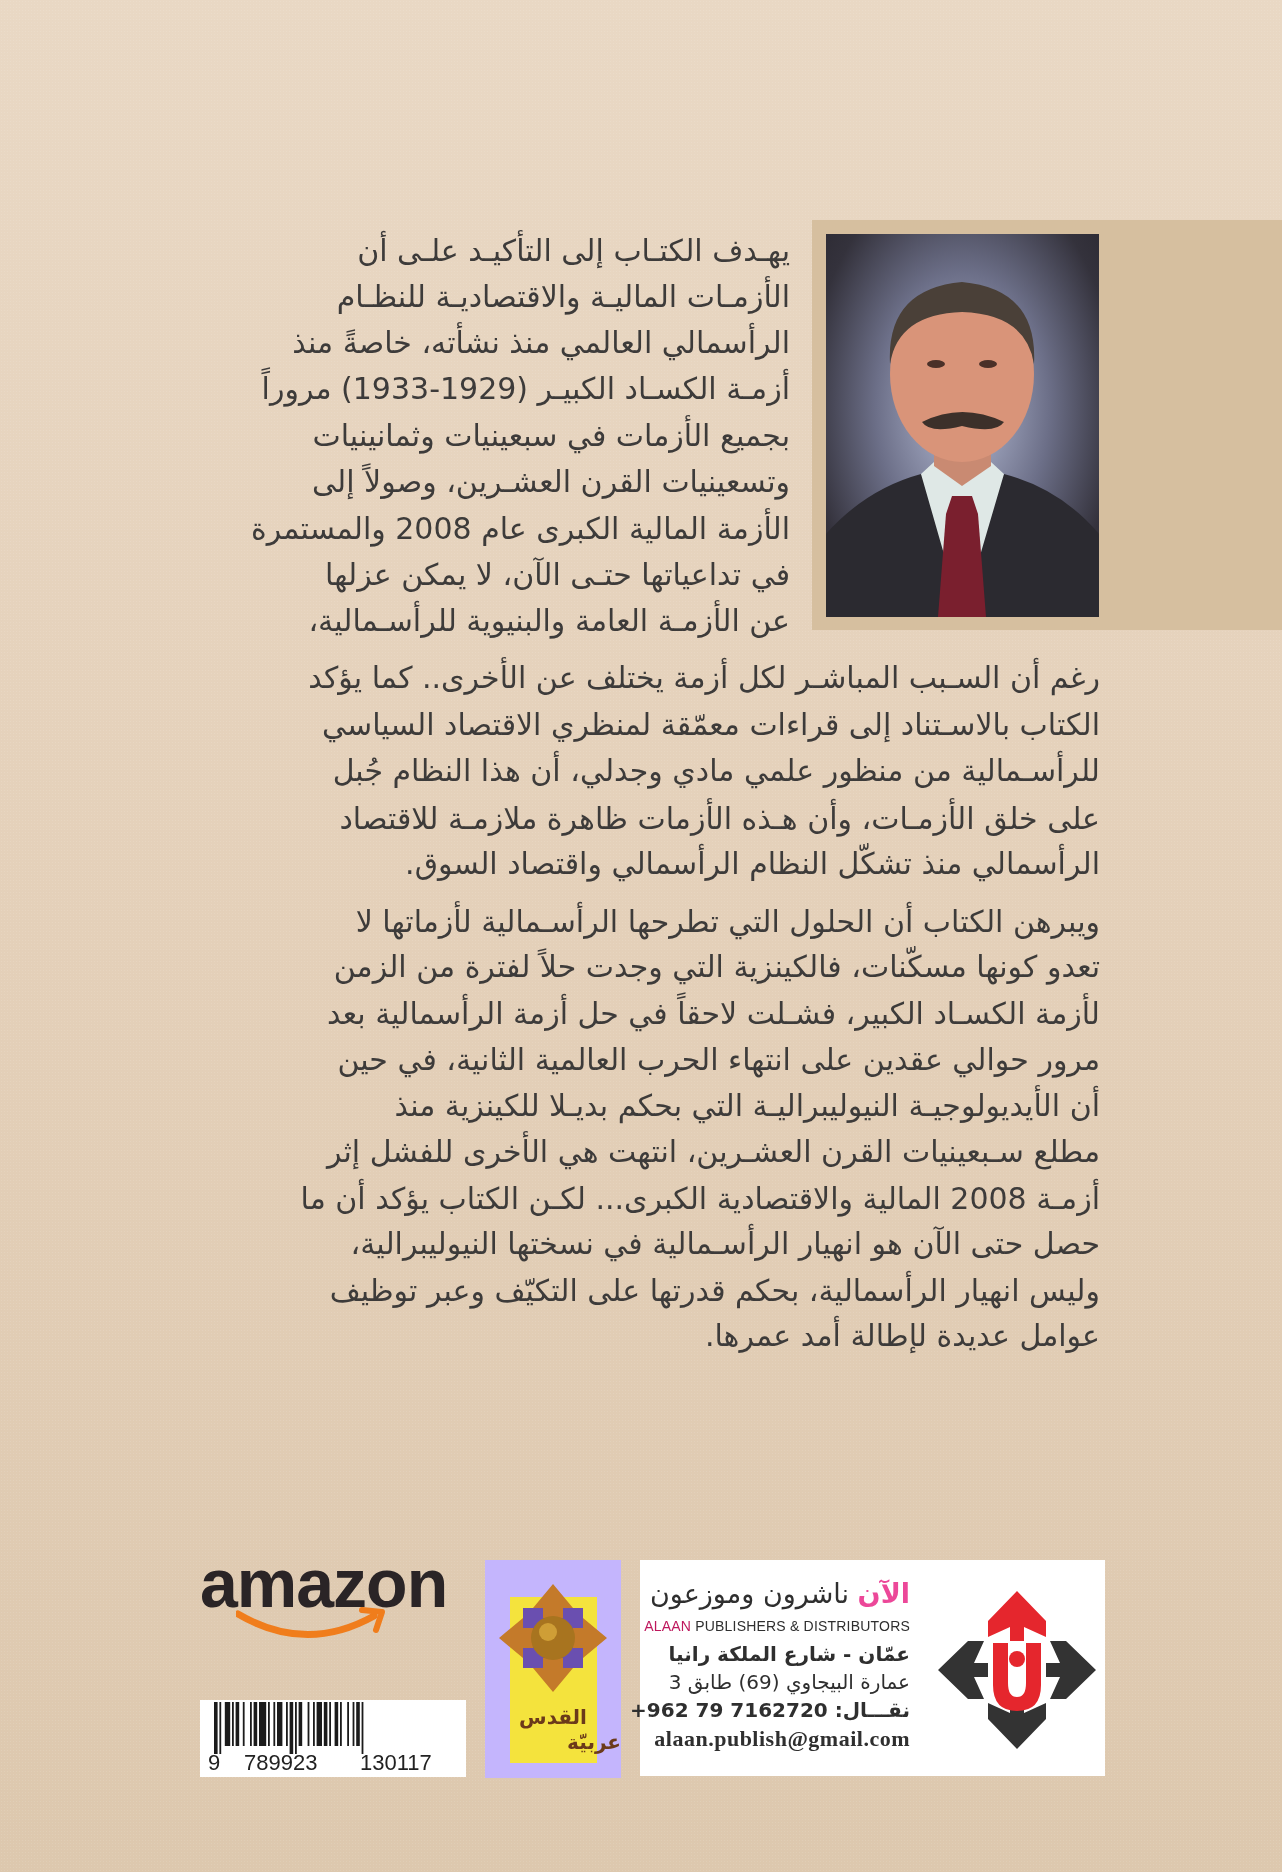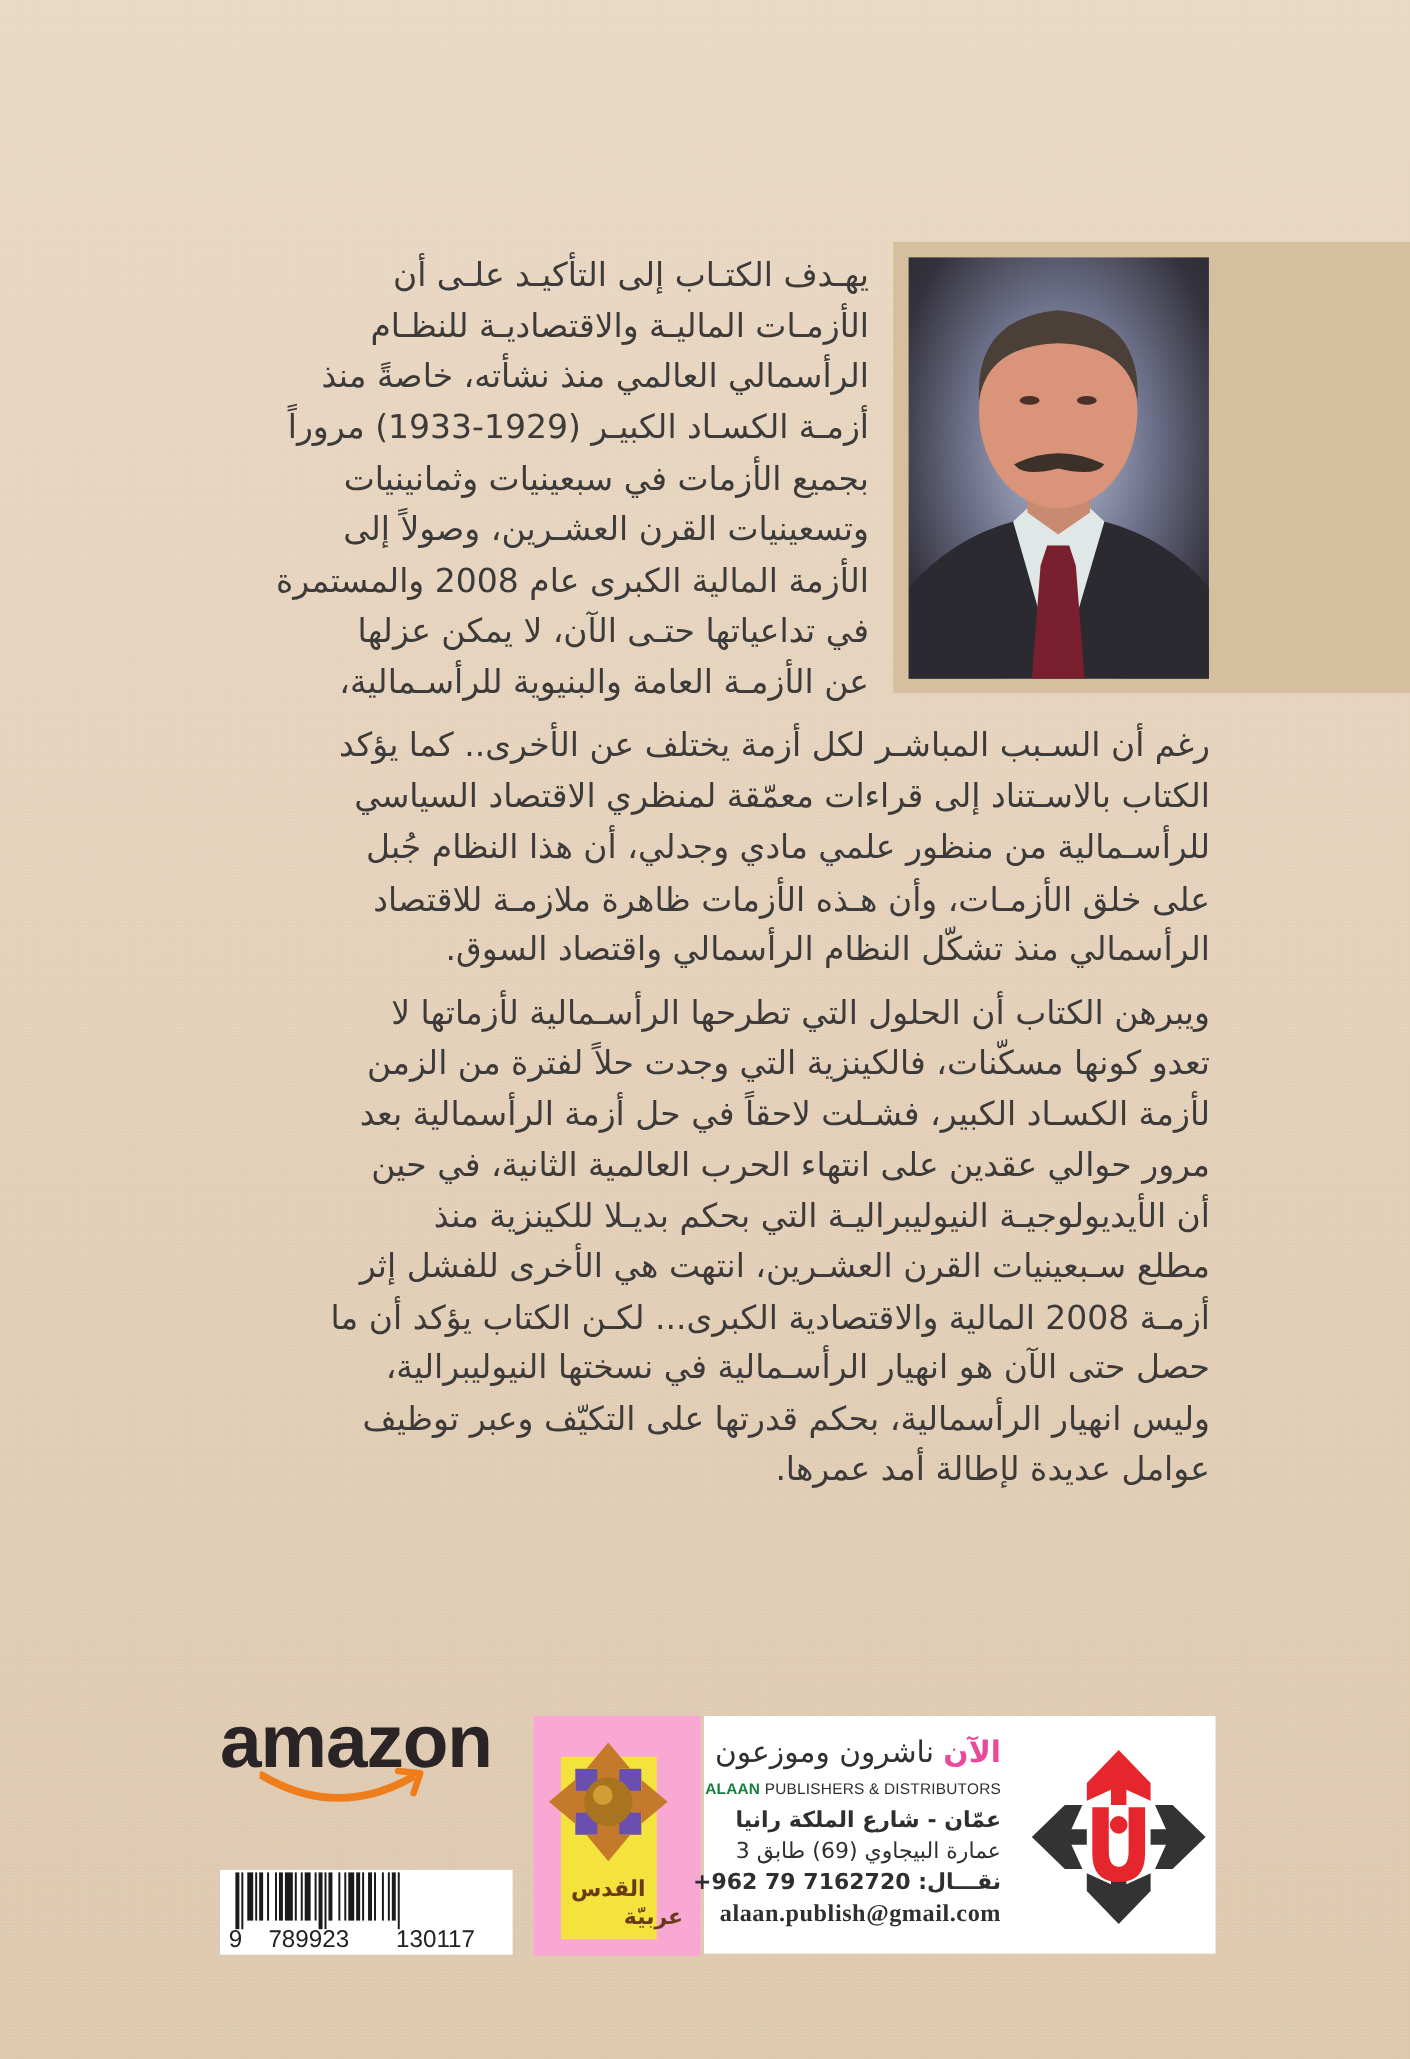--- a/index.html
+++ b/index.html
@@ -27,35 +27,35 @@
   #amazon-word { left: 200px; top: 1548px; font-family: "Liberation Sans", sans-serif; font-weight: bold;
     font-size: 68px; color: #2a2426; letter-spacing: -1px; line-height: 70px; }
   #amazon-smile { left: 236px; top: 1606px; width: 150px; height: 40px; }
 
   
   #barcode-box { left: 200px; top: 1700px; width: 266px; height: 77px; background: #fff; }
   #barcode-bars { left: 8px; top: 2px; width: 250px; height: 52px; }
   .bc-num { position: absolute; top: 50px; font-family: "Liberation Sans", sans-serif; font-size: 22px; color: #222; }
 
   
-  #quds-box { left: 485px; top: 1560px; width: 136px; height: 218px; background: #f9a8d4; padding-left: 16px; }
+  #quds-box { left: 485px; top: 1560px; width: 136px; height: 218px; background: #c4b5fd; }
   #quds-inner { left: 25px; top: 37px; width: 87px; height: 166px; background: #f4e33d; }
   #quds-emblem { left: 8px; top: 18px; width: 120px; height: 120px; }
   #quds-text1 { left: 0; width: 136px; top: 145px; text-align: center; direction: rtl;
     font-size: 20px; font-weight: bold; color: #6b3a1a; }
   #quds-text2 { left: 0; width: 136px; top: 170px; text-align: right; direction: rtl;
     font-size: 20px; font-weight: bold; color: #6b3a1a; }
 
   
   #pub-box { left: 640px; top: 1560px; width: 465px; height: 216px; background: #fff; }
   .pub-line { position: absolute; right: 195px; white-space: nowrap; color: #2f2f2f; }
   #pub-ar { top: 18px; direction: rtl; font-size: 27px; }
   #pub-ar .red { color: #ec4899; font-weight: bold; }
   #pub-en { top: 58px; font-size: 14px; font-family: "Liberation Sans", sans-serif; letter-spacing: 0.2px; }
-  #pub-en .red { color: #15803d; font-weight: bold; text-align: center; }
+  #pub-en .red { color: #be185d; font-weight: normal; text-align: center; }
   #pub-addr1 { top: 82px; direction: rtl; font-size: 20px; font-weight: bold; }
   #pub-addr2 { top: 110px; direction: rtl; font-size: 20px; font-weight: normal; }
   #pub-phone { top: 138px; direction: rtl; font-size: 20px; font-weight: bold; }
   #pub-email { top: 166px; font-size: 22px; font-weight: bold; font-family: Liberation Serif, serif; letter-spacing: 0.5px; }
   #pub-logo { left: 298px; top: 31px; width: 158px; height: 158px; }
 </style>
 </head>
 <body>
 
 <div id="photo-band" class="abs"></div>

